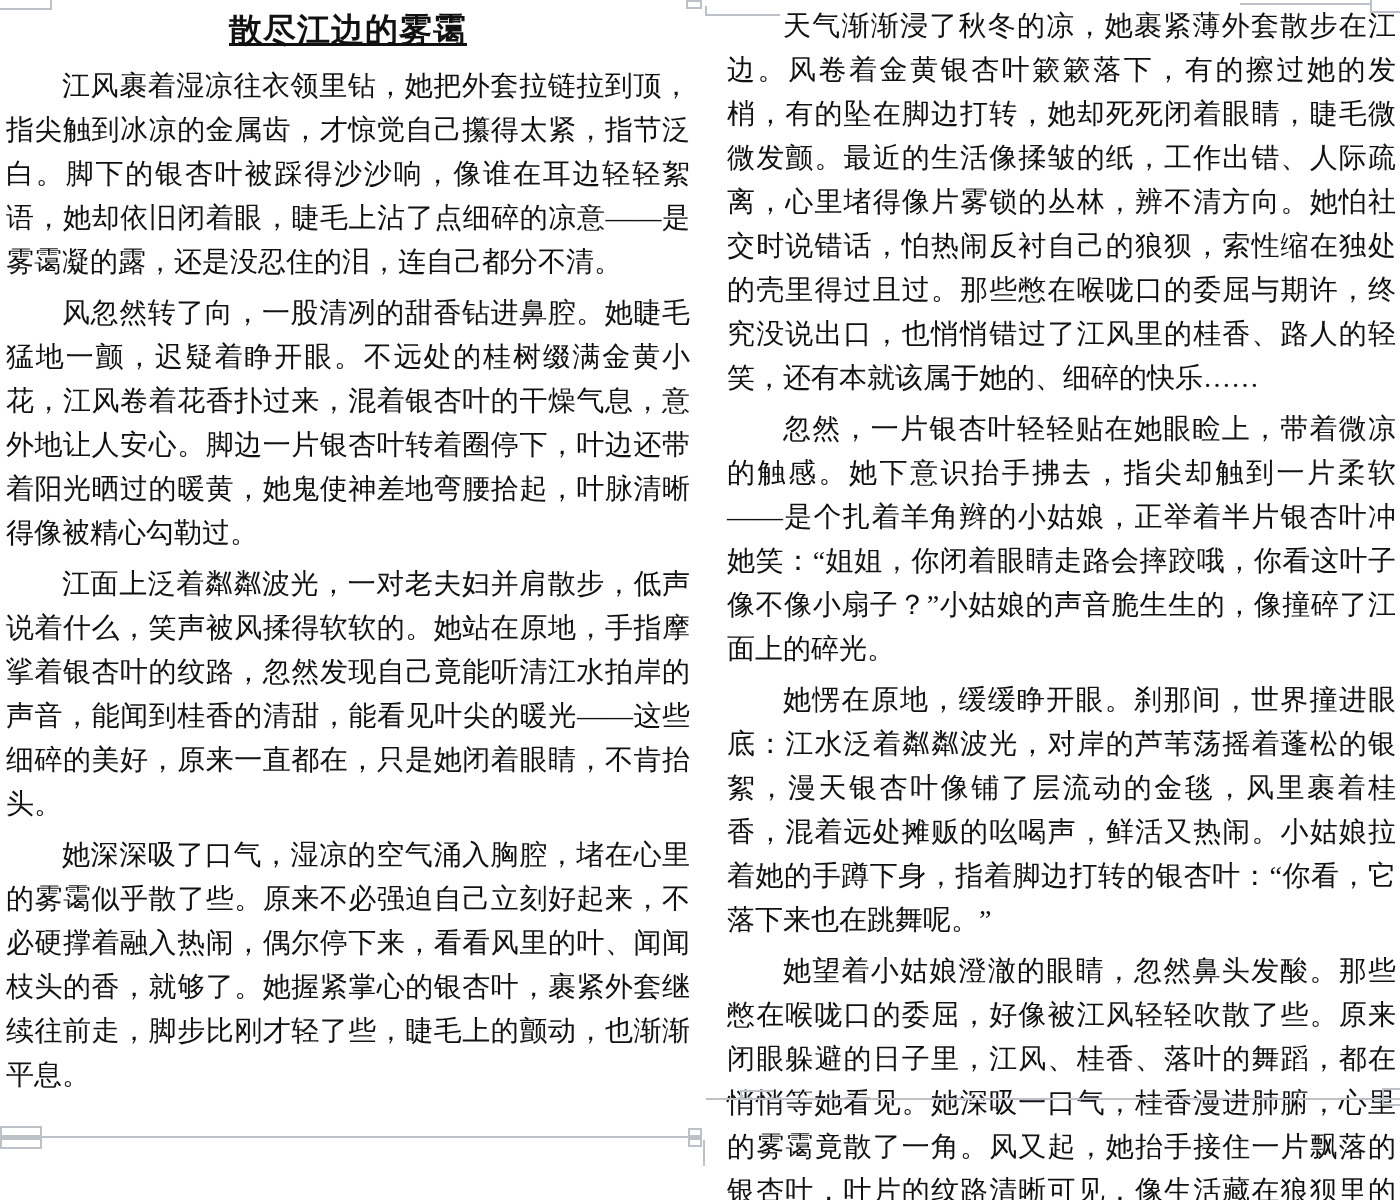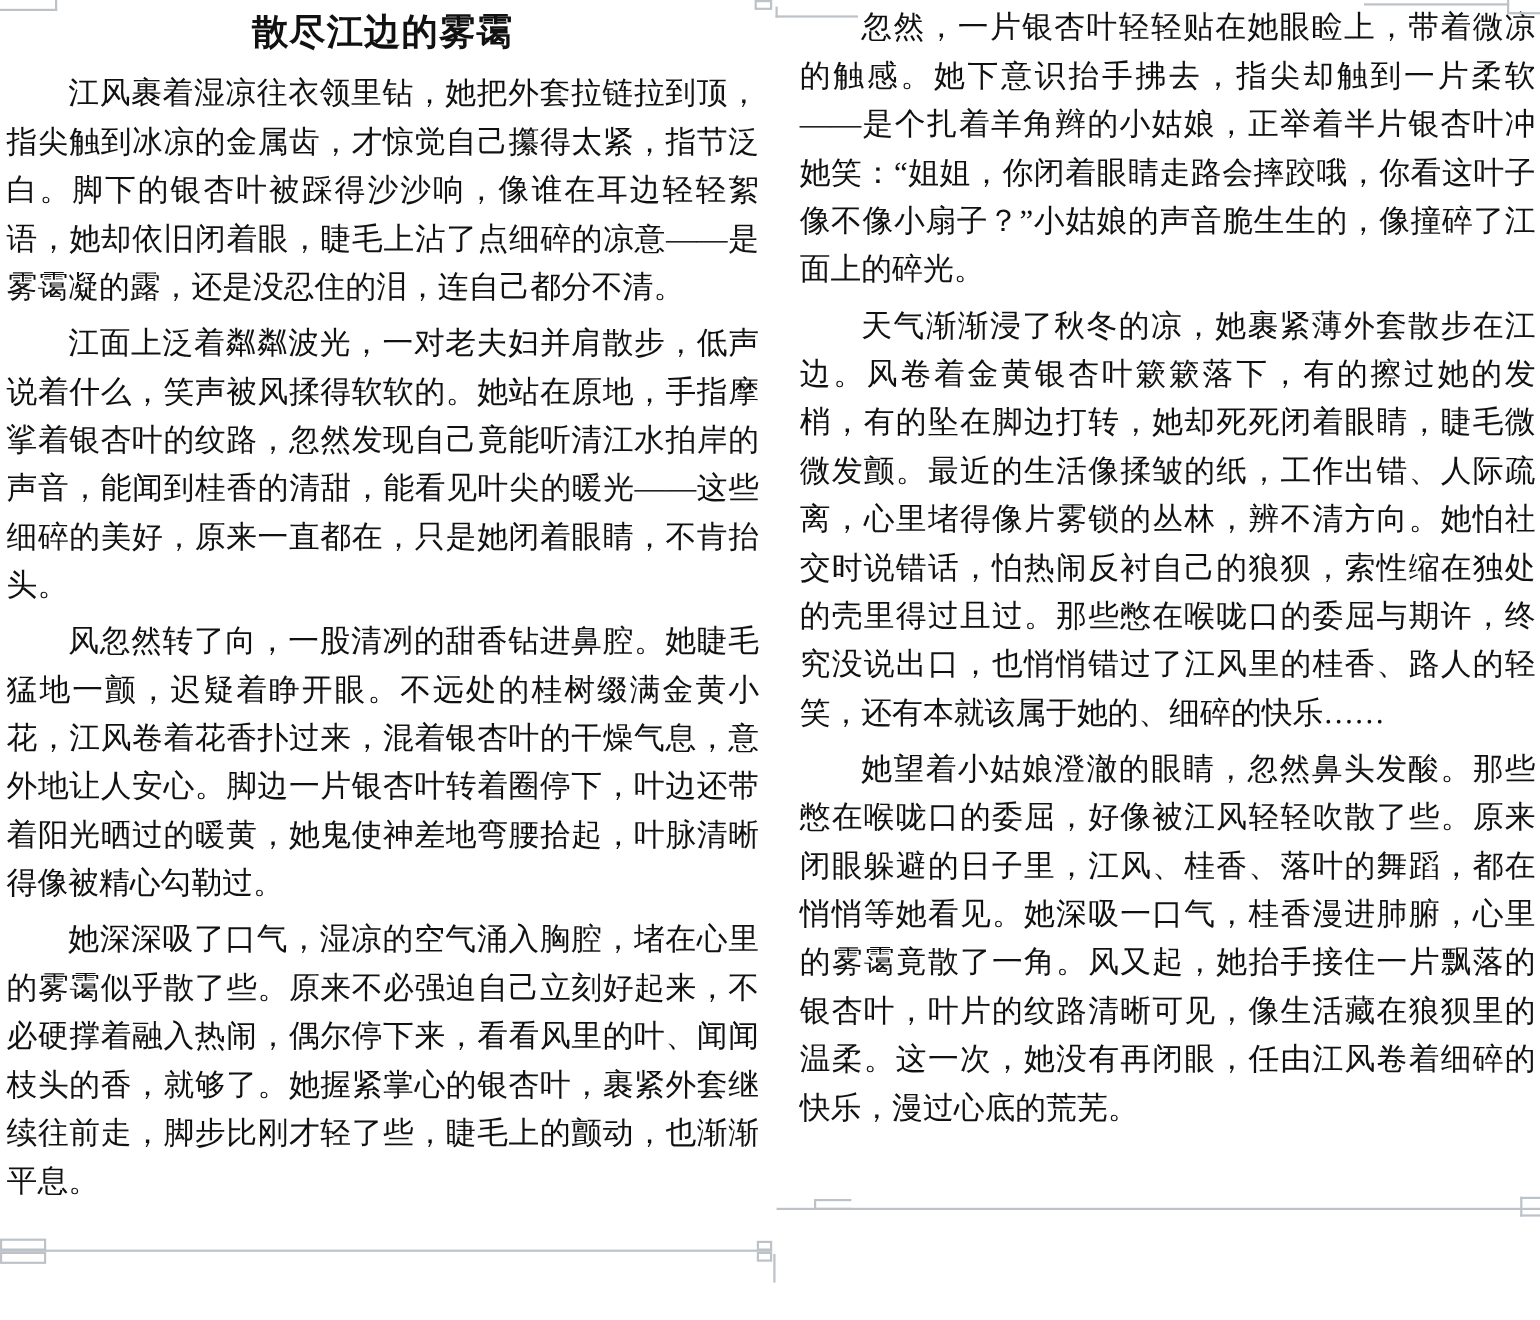--- a/index.html
+++ b/index.html
@@ -23,20 +23,21 @@
   .col-left  { left: 6px;   width: 684px; }
   .col-right { left: 727px; width: 669px; }
 
   .essay-title {
     font-size: 33px;
     font-weight: bold;
     text-align: center;
     line-height: 48px;
     margin: 2px 0 10px 0;
     letter-spacing: 1px;
+    text-decoration: underline;
   }
   .essay-body p {
     margin: 7px 0 0 0;
     font-size: 28px;
     line-height: 44px;
     text-align: justify;
     text-indent: 2em;
     word-break: break-all;
   }
   .essay-body p:first-child { margin-top: 0; }
@@ -52,30 +53,31 @@
 </style>
 </head>
 <body>
 
 <div id="page">
 
   <div class="column col-left">
     <div class="essay-title">散尽江边的雾霭</div>
     <div class="essay-body">
       <p>江风裹着湿凉往衣领里钻，她把外套拉链拉到顶，指尖触到冰凉的金属齿，才惊觉自己攥得太紧，指节泛白。脚下的银杏叶被踩得沙沙响，像谁在耳边轻轻絮语，她却依旧闭着眼，睫毛上沾了点细碎的凉意——是雾霭凝的露，还是没忍住的泪，连自己都分不清。</p>
+      <p>风忽然转了向，一股清冽的甜香钻进鼻腔。她睫毛猛地一颤，迟疑着睁开眼。不远处的桂树缀满金黄小花，江风卷着花香扑过来，混着银杏叶的干燥气息，意外地让人安心。脚边一片银杏叶转着圈停下，叶边还带着阳光晒过的暖黄，她鬼使神差地弯腰拾起，叶脉清晰得像被精心勾勒过。</p>
       <p>江面上泛着粼粼波光，一对老夫妇并肩散步，低声说着什么，笑声被风揉得软软的。她站在原地，手指摩挲着银杏叶的纹路，忽然发现自己竟能听清江水拍岸的声音，能闻到桂香的清甜，能看见叶尖的暖光——这些细碎的美好，原来一直都在，只是她闭着眼睛，不肯抬头。</p>
-      <p>风忽然转了向，一股清冽的甜香钻进鼻腔。她睫毛猛地一颤，迟疑着睁开眼。不远处的桂树缀满金黄小花，江风卷着花香扑过来，混着银杏叶的干燥气息，意外地让人安心。脚边一片银杏叶转着圈停下，叶边还带着阳光晒过的暖黄，她鬼使神差地弯腰拾起，叶脉清晰得像被精心勾勒过。</p>
       <p>她深深吸了口气，湿凉的空气涌入胸腔，堵在心里的雾霭似乎散了些。原来不必强迫自己立刻好起来，不必硬撑着融入热闹，偶尔停下来，看看风里的叶、闻闻枝头的香，就够了。她握紧掌心的银杏叶，裹紧外套继续往前走，脚步比刚才轻了些，睫毛上的颤动，也渐渐平息。</p>
     </div>
   </div>
 
   <div class="column col-right">
     <div class="essay-body">
+      <p>天气渐渐浸了秋冬的凉，她裹紧薄外套散步在江边。风卷着金黄银杏叶簌簌落下，有的擦过她的发梢，有的坠在脚边打转，她却死死闭着眼睛，睫毛微微发颤。最近的生活像揉皱的纸，工作出错、人际疏离，心里堵得像片雾锁的丛林，辨不清方向。她怕社交时说错话，怕热闹反衬自己的狼狈，索性缩在独处的壳里得过且过。那些憋在喉咙口的委屈与期许，终究没说出口，也悄悄错过了江风里的桂香、路人的轻笑，还有本就该属于她的、细碎的快乐……</p>
       <p>忽然，一片银杏叶轻轻贴在她眼睑上，带着微凉的触感。她下意识抬手拂去，指尖却触到一片柔软——是个扎着羊角辫的小姑娘，正举着半片银杏叶冲她笑：“姐姐，你闭着眼睛走路会摔跤哦，你看这叶子像不像小扇子？”小姑娘的声音脆生生的，像撞碎了江面上的碎光。</p>
-      <p>天气渐渐浸了秋冬的凉，她裹紧薄外套散步在江边。风卷着金黄银杏叶簌簌落下，有的擦过她的发梢，有的坠在脚边打转，她却死死闭着眼睛，睫毛微微发颤。最近的生活像揉皱的纸，工作出错、人际疏离，心里堵得像片雾锁的丛林，辨不清方向。她怕社交时说错话，怕热闹反衬自己的狼狈，索性缩在独处的壳里得过且过。那些憋在喉咙口的委屈与期许，终究没说出口，也悄悄错过了江风里的桂香、路人的轻笑，还有本就该属于她的、细碎的快乐……</p>
+      <p>她愣在原地，缓缓睁开眼。刹那间，世界撞进眼底：江水泛着粼粼波光，对岸的芦苇荡摇着蓬松的银絮，漫天银杏叶像铺了层流动的金毯，风里裹着桂香，混着远处摊贩的吆喝声，鲜活又热闹。小姑娘拉着她的手蹲下身，指着脚边打转的银杏叶：“你看，它落下来也在跳舞呢。”</p>
       <p>她望着小姑娘澄澈的眼睛，忽然鼻头发酸。那些憋在喉咙口的委屈，好像被江风轻轻吹散了些。原来闭眼躲避的日子里，江风、桂香、落叶的舞蹈，都在悄悄等她看见。她深吸一口气，桂香漫进肺腑，心里的雾霭竟散了一角。风又起，她抬手接住一片飘落的银杏叶，叶片的纹路清晰可见，像生活藏在狼狈里的温柔。这一次，她没有再闭眼，任由江风卷着细碎的快乐，漫过心底的荒芜。</p>
     </div>
   </div>
 
   <div class="mark" style="left:0; top:8px; width:52px; height:2px;"></div>
   <div class="mark" style="left:50px; top:0; width:2px; height:10px;"></div>
 
   <div class="mark-outline" style="left:686px; top:0; width:16px; height:9px;"></div>
 
   <div class="mark" style="left:705px; top:14px; width:75px; height:2px;"></div>

